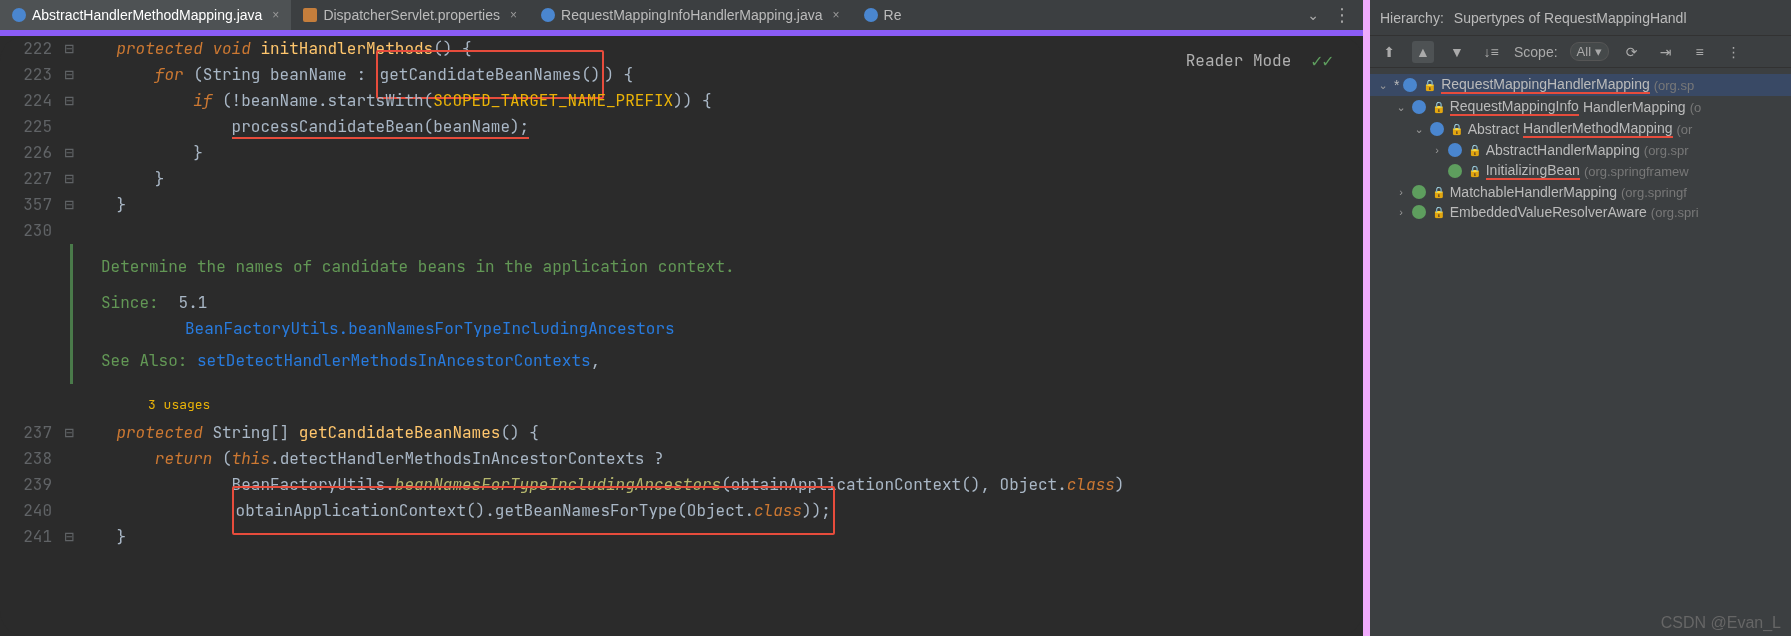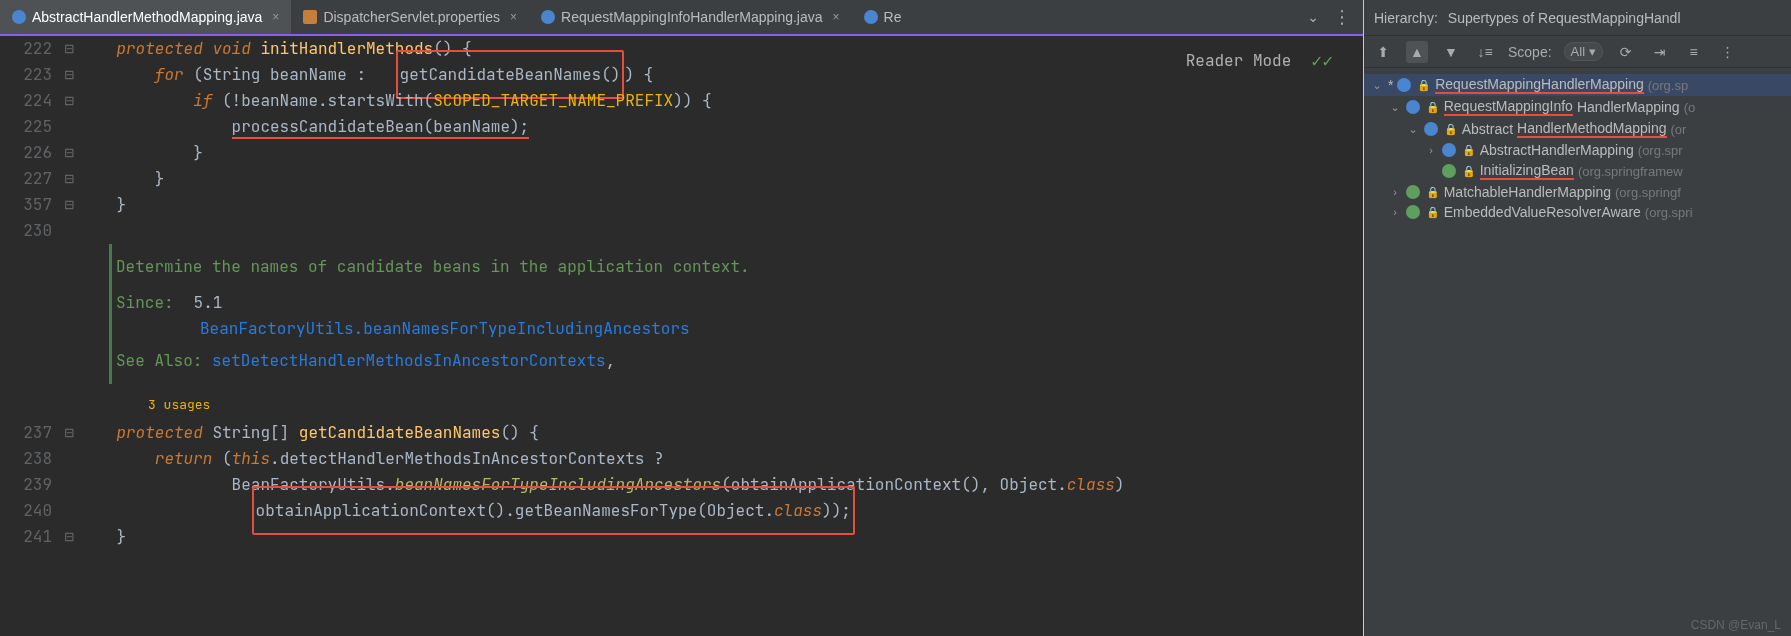--- a/index.html
+++ b/index.html
@@ -1,19 +1,19 @@
 <!DOCTYPE html>
 <html><head>
 <meta charset="utf-8">
 <style>
 * { margin:0; padding:0; box-sizing:border-box; }
 body { font-family: "Segoe UI", Arial, sans-serif; font-size:14px; background:#2b2b2b; color:#a9b7c6; width:1791px; height:636px; overflow:hidden; position:relative; }
 .main { display:flex; height:636px; }
 .editor { flex:1; display:flex; flex-direction:column; min-width:0; }
-.tabs { display:flex; align-items:center; background:#3c3f41; height:36px; border-bottom:2px solid #8b5cf6; }
+.tabs { display:flex; align-items:center; background:#3c3f41; height:36px; border-bottom:6px solid #8b5cf6; }
 .tab { display:flex; align-items:center; gap:6px; padding:0 12px; height:100%; color:#bbb; cursor:pointer; white-space:nowrap; }
 .tab.active { background:#4e5254; color:#fff; }
 .tab-icon { width:14px; height:14px; border-radius:50%; display:inline-block; }
 .ic-java { background:#4a86cf; border-radius:50%; }
 .ic-prop { background:#c57e3c; border-radius:2px; }
 .tab-close { color:#999; margin-left:4px; font-size:12px; }
 .tabs-right { margin-left:auto; display:flex; align-items:center; gap:14px; padding:0 12px; color:#aaa; }
 .chev { font-size:14px; }
 .menu-dots { font-size:18px; }
 .code-area { flex:1; background:#2b2b2b; font-family:"JetBrains Mono","Consolas",monospace; font-size:16px; line-height:26px; overflow:hidden; position:relative;border-radius:25px; }
@@ -22,41 +22,41 @@
 .gutter { width:60px; text-align:right; color:#606366; padding-right:8px; }
 .fold { width:18px; color:#606366; text-align:center; }
 .row { display:flex; }
 .code { flex:1; white-space:pre; }
 .kw { color:#cc7832;font-style:italic; }
 .fn { color:#ffc66d; }
 .const { color:#eab308; }
 .it { font-style:italic; color:#b5b76d; }
 .doc { color:#629755; }
 .link { color:#287bde; }
-.red-box { border:2px solid #e74c3c; border-radius:2px; padding:12px 2px;margin-left:20px; }
+.red-box { border:2px solid #e74c3c; border-radius:2px; padding:12px 2px; }
 .red-ul { border-bottom:2px solid #e74c3c; }
-.doc-block { margin-left:109px; border-left:3px solid #4a7a4a; padding:10px 4px; background:#2b2b2b; }
+.doc-block { margin-left:70px; border-left:3px solid #4a7a4a; padding:10px 28px; background:#2b2b2b; }
 .usages { color:#eab308; margin:8px 0 2px 80px; padding-left:68px; font-family:"JetBrains Mono",monospace; font-size:13px; }
-.hierarchy { width:428px; background:#3c3f41; border-left:1px solid #f0abfc; display:flex; flex-direction:column; }
+.hierarchy { width:428px; background:#3c3f41; border-left:7px solid #f0abfc; display:flex; flex-direction:column; }
 .h-head { display:flex; align-items:center; height:36px; padding:0 10px; gap:10px; color:#bbb; border-bottom:1px solid #323232; white-space:nowrap; overflow:hidden; }
 .h-tools { display:flex; align-items:center; height:32px; padding:0 8px; gap:12px; color:#aaa; border-bottom:1px solid #323232; }
 .tool-btn { width:22px; height:22px; display:flex; align-items:center; justify-content:center; border-radius:3px; }
 .tool-btn.active { background:#4e5254; }
 .scope-dd { background:#45494a; border:1px solid #555; padding:1px 6px; border-radius:9px; display:flex; align-items:center; gap:4px; font-size:13px; }
 .tree { flex:1; padding:6px 0; overflow:auto; background:#3c3f41; }
 .node { display:flex; align-items:center; gap:4px; padding:2px 4px; white-space:nowrap; color:#bbb; cursor:pointer; }
 .node.sel { background:#2f65ca44; }
 .exp { width:14px; text-align:center; color:#999; font-size:11px; }
 .nicon { width:14px; height:14px; border-radius:50%; display:inline-block; flex-shrink:0; }
 .ic-c { background:#4a86cf; }
 .ic-i { background:#5e9e5e; }
 .lock { color:#c57e3c; font-size:11px; margin-left:2px; }
 .pkg { color:#787878; font-size:13px; }
 .ind0 { padding-left:6px; } .ind1 { padding-left:24px; } .ind2 { padding-left:42px; } .ind3 { padding-left:60px; }
-.watermark { position:absolute; bottom:4px; right:10px; color:#666; font-size:12px; }
+.watermark { position:absolute; bottom:4px; right:10px; color:#666; font-size:16px; }
 </style>
 </head>
 <body>
 
 <div class="main">
   <div class="editor">
     <div class="tabs">
       <div class="tab active">
         <span class="tab-icon ic-java"></span>
         <span>AbstractHandlerMethodMapping.java</span>

